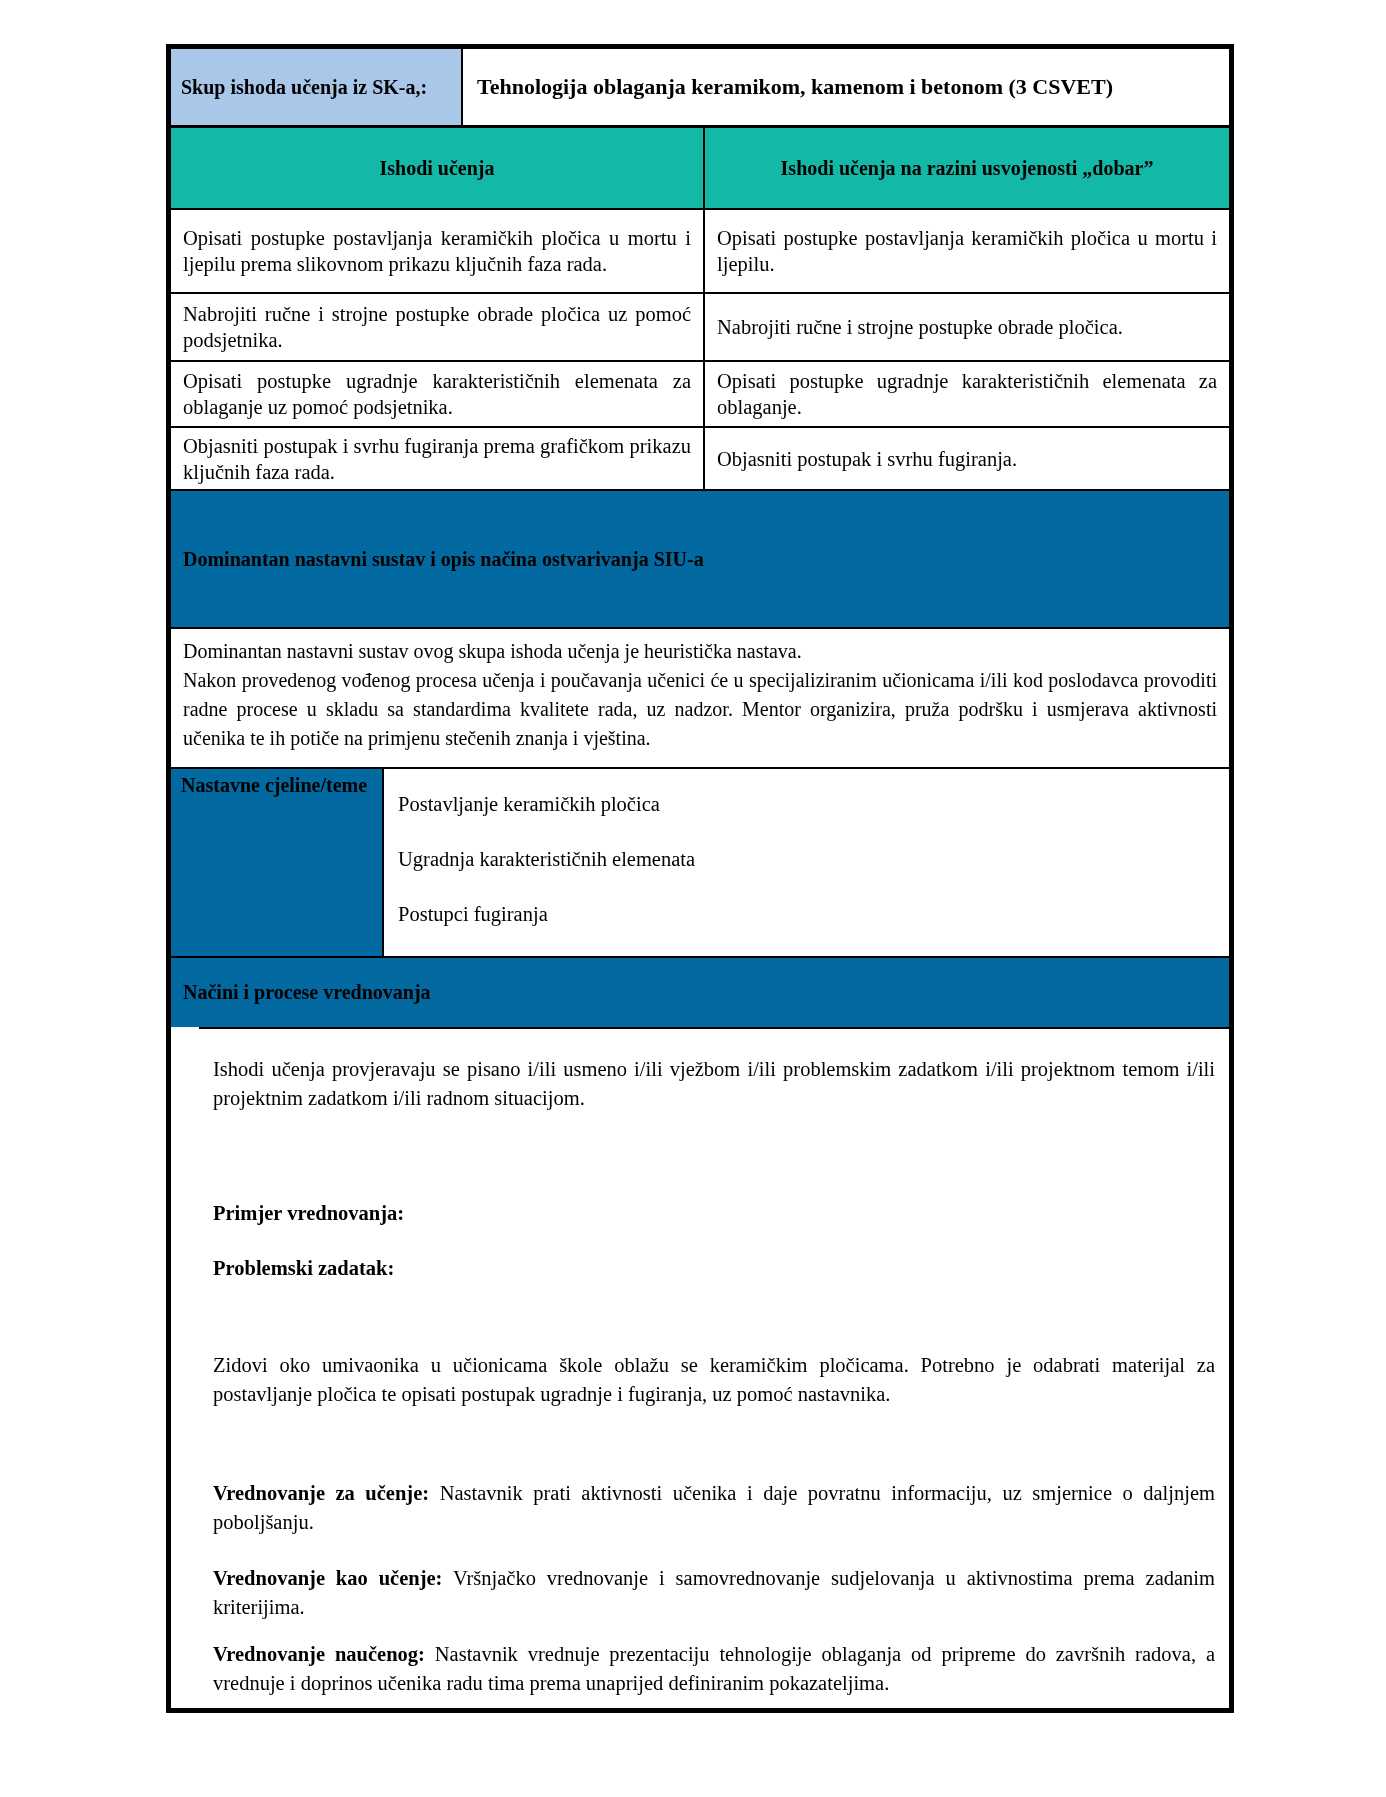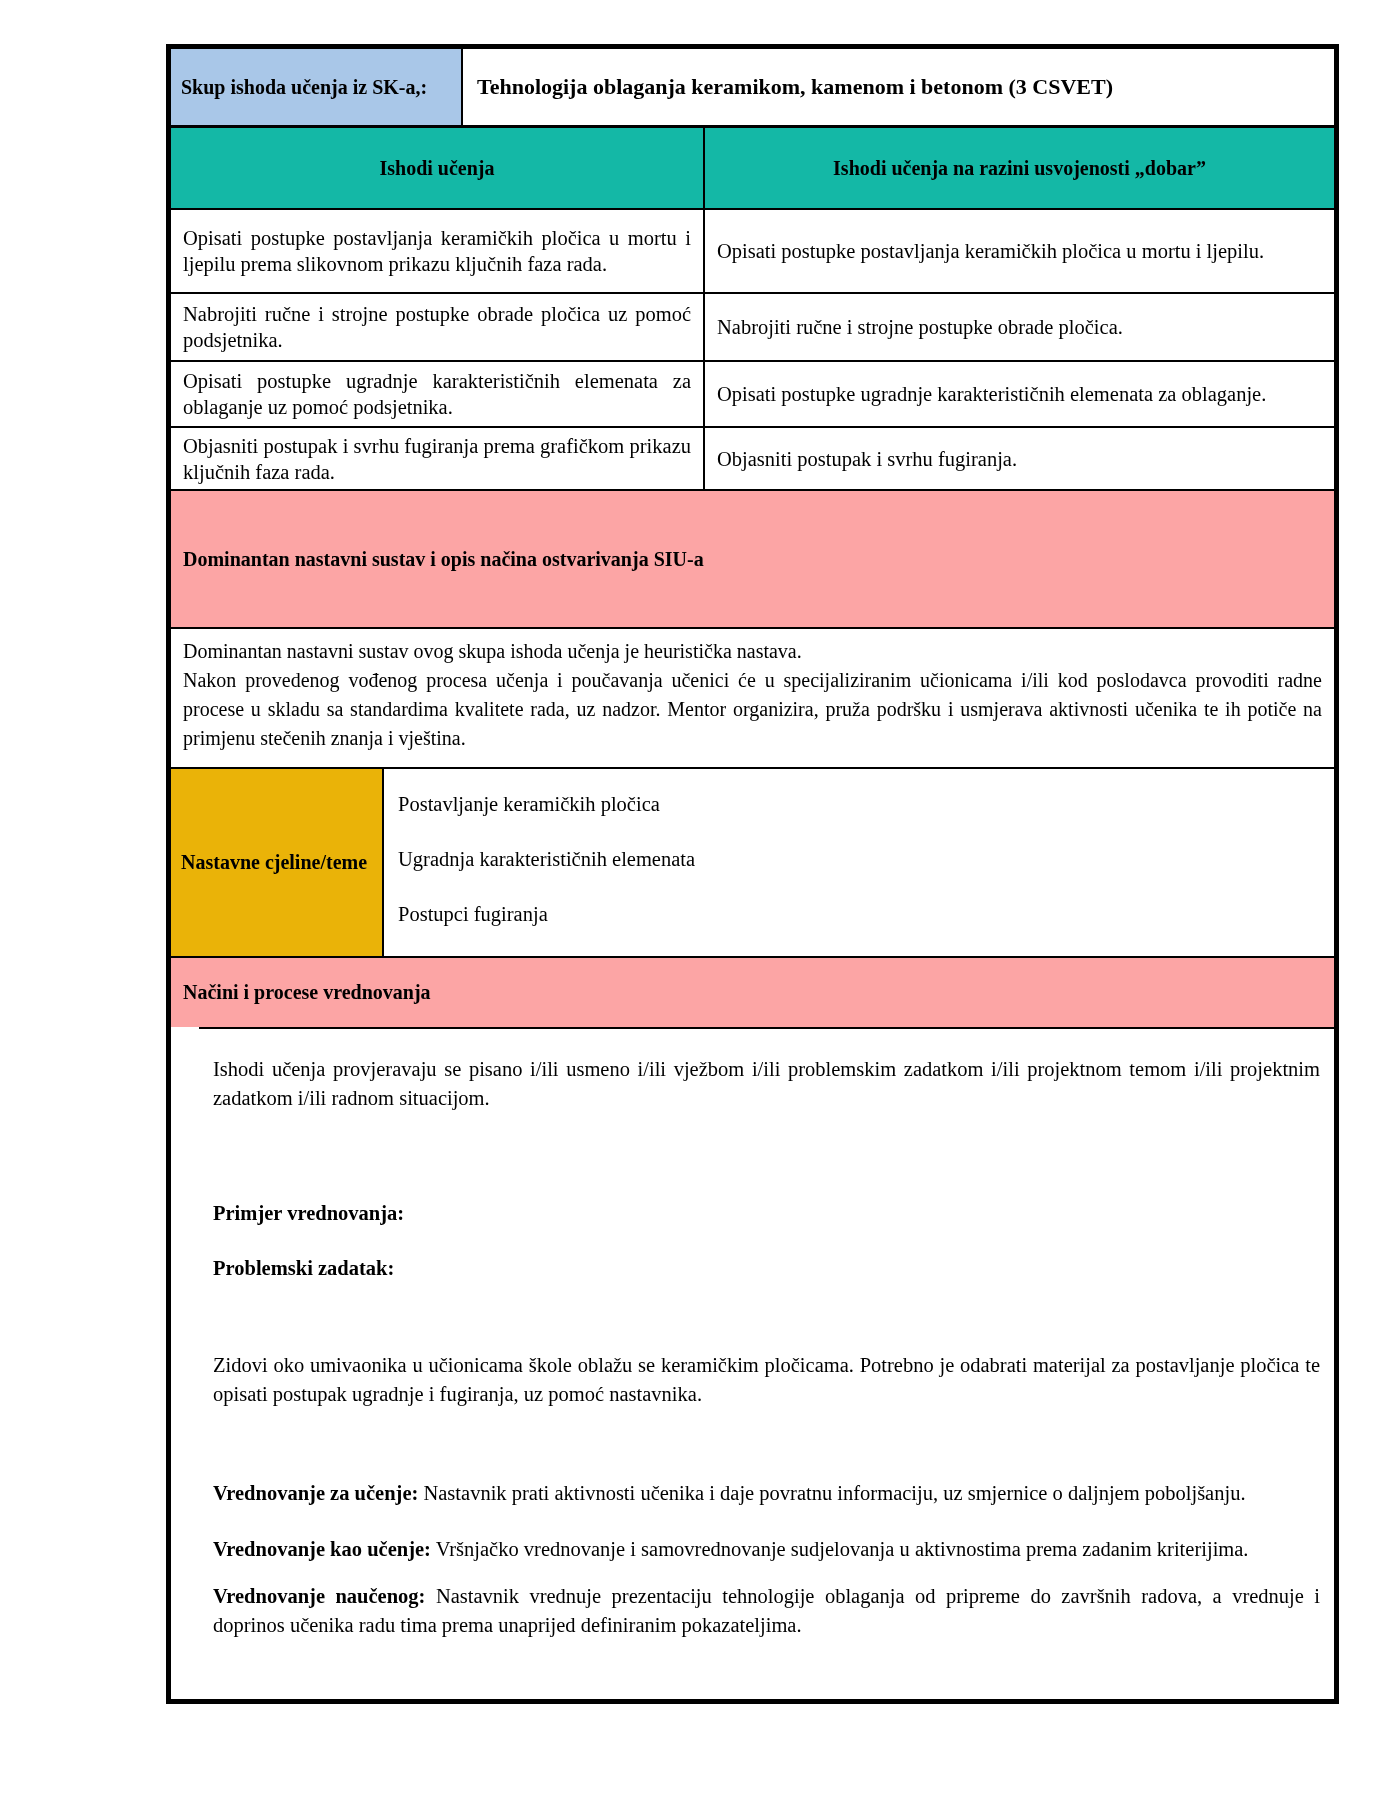--- a/index.html
+++ b/index.html
@@ -1,17 +1,17 @@
 <!DOCTYPE html>
 <html><head>
 <meta charset="utf-8">
 <style>
   html,body{margin:0;padding:0;background:#ffffff;}
   body{width:1386px;height:1797px;position:relative;font-family:"Liberation Serif",serif;color:#000;}
-  .doc-table{position:absolute;left:166px;top:44px;width:1173px;box-sizing:border-box;
+  .doc-table{position:absolute;left:166px;top:44px;width:1068px;box-sizing:border-box;
     border:5px solid #000;background:#fff;}
   .row{box-sizing:border-box;}
   .cell{box-sizing:border-box;}
 
   
   .r-header{display:flex;min-height:76px;}
   .c-skup{width:292px;background:#A9C7E8;border-right:2px solid #000;display:flex;align-items:center;
     padding:6px 10px;font-weight:bold;font-size:20px;line-height:25px;}
   .c-title{flex:1;display:flex;align-items:center;padding:10px 14px;font-weight:bold;font-size:22px;}
 
@@ -23,33 +23,33 @@
 
   
   .r-outcome{display:flex;border-top:2px solid #000;}
   .oc{display:flex;align-items:center;padding:3px 12px;font-size:20.5px;line-height:26px;justify-content:flex-end;}
   .oc.left{width:534px;border-right:2px solid #000;}
   .oc.right{flex:1;}
   .oc .txt{width:100%;text-align:justify;}
   .r-o1{min-height:84px;}.r-o2{min-height:68px;}.r-o3{min-height:66px;}.r-o4{min-height:63px;}
 
   
-  .r-band{border-top:2px solid #000;background:#fca5a5;display:flex;align-items:center;
+  .r-band{border-top:2px solid #000;background:#0369a1;display:flex;align-items:center;
     padding:0 12px;font-weight:bold;font-size:20px;}
   .band1{min-height:138px;}
   .band2{min-height:71px;}
 
   
   .r-text{border-top:2px solid #000;padding:8px 12px;font-size:20px;line-height:29px;min-height:140px;}
   .r-text p{margin:0;}
   .just{text-align:justify;}
 
   
   .r-units{display:flex;border-top:2px solid #000;min-height:165px;}
-  .c-units-label{width:213px;border-right:2px solid #000;background:#eab308;display:flex;align-items:center;
+  .c-units-label{width:213px;border-right:2px solid #000;background:#0369a1;display:flex;align-items:flex-start;
     padding:0 10px;font-weight:bold;font-size:20px;line-height:33px;}
   .c-units-list{flex:1;padding:22px 12px 0 14px;font-size:20.5px;line-height:26px;}
   .c-units-list p{margin:0 0 29px;}
 
   
   .r-eval{border-top:2px solid #000;padding:26px 14px 10px;font-size:20.5px;line-height:29px;min-height:672px;margin-left:28px;}
   .r-eval p{margin:0;}
   .bold{font-weight:bold;}
   .mb-intro{margin-bottom:86px !important;}
   .mb-primjer{margin-bottom:26px !important;}

